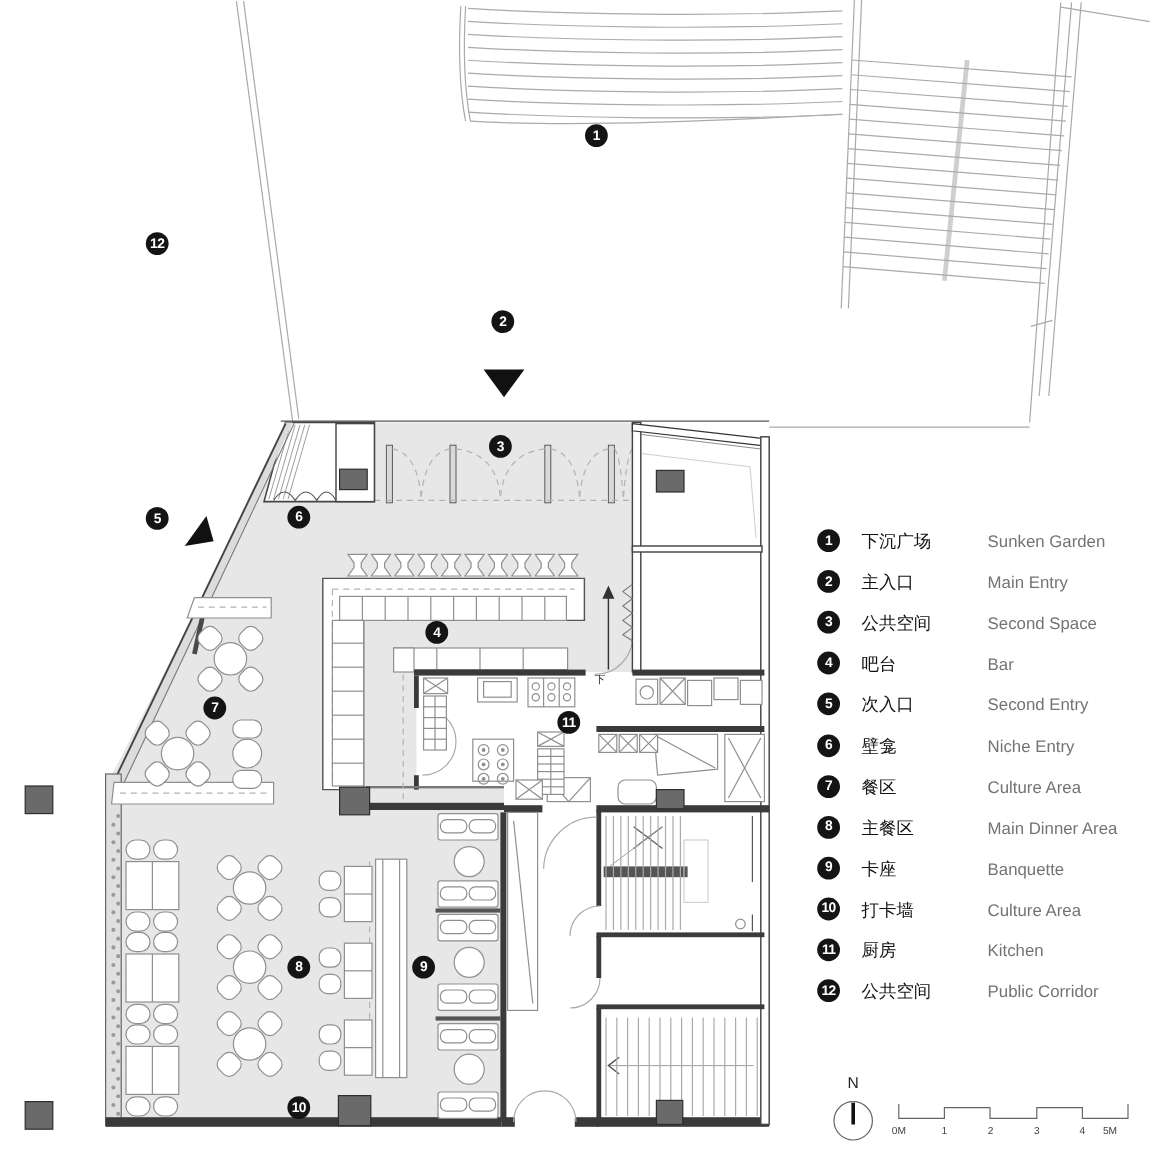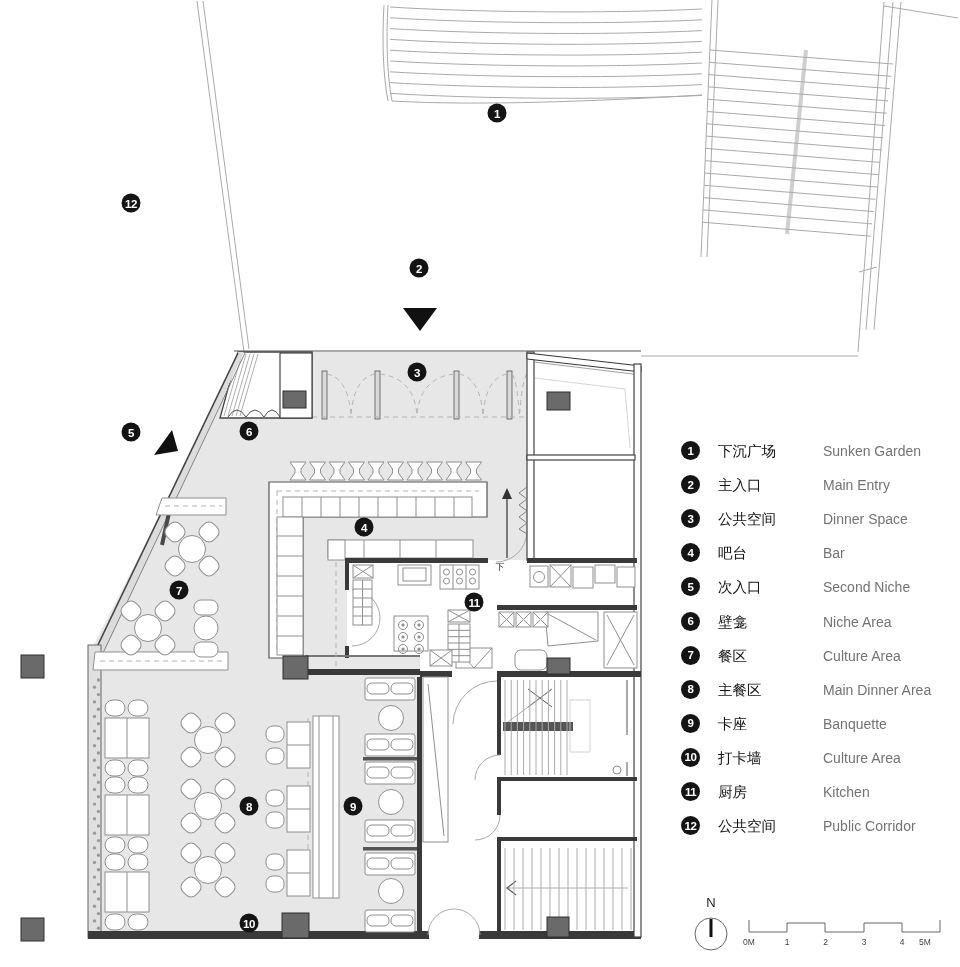--- a/index.html
+++ b/index.html
@@ -504,36 +504,36 @@
         <span class="legend-en">Sunken Garden</span>
       </div>
       <div class="legend-row" style="top: 34.1px;">
         <span class="legend-num">2</span>
         <span class="legend-zh">主入口</span>
         <span class="legend-en">Main Entry</span>
       </div>
       <div class="legend-row" style="top: 68.2px;">
         <span class="legend-num">3</span>
         <span class="legend-zh">公共空间</span>
-        <span class="legend-en">Dinner Space</span>
+        <span class="legend-en">Second Space</span>
       </div>
       <div class="legend-row" style="top: 102.3px;">
         <span class="legend-num">4</span>
         <span class="legend-zh">吧台</span>
         <span class="legend-en">Bar</span>
       </div>
       <div class="legend-row" style="top: 136.4px;">
         <span class="legend-num">5</span>
         <span class="legend-zh">次入口</span>
-        <span class="legend-en">Second Niche</span>
+        <span class="legend-en">Second Entry</span>
       </div>
       <div class="legend-row" style="top: 170.5px;">
         <span class="legend-num">6</span>
         <span class="legend-zh">壁龛</span>
-        <span class="legend-en">Niche Area</span>
+        <span class="legend-en">Niche Entry</span>
       </div>
       <div class="legend-row" style="top: 204.6px;">
         <span class="legend-num">7</span>
         <span class="legend-zh">餐区</span>
         <span class="legend-en">Culture Area</span>
       </div>
       <div class="legend-row" style="top: 238.7px;">
         <span class="legend-num">8</span>
         <span class="legend-zh">主餐区</span>
         <span class="legend-en">Main Dinner Area</span>

